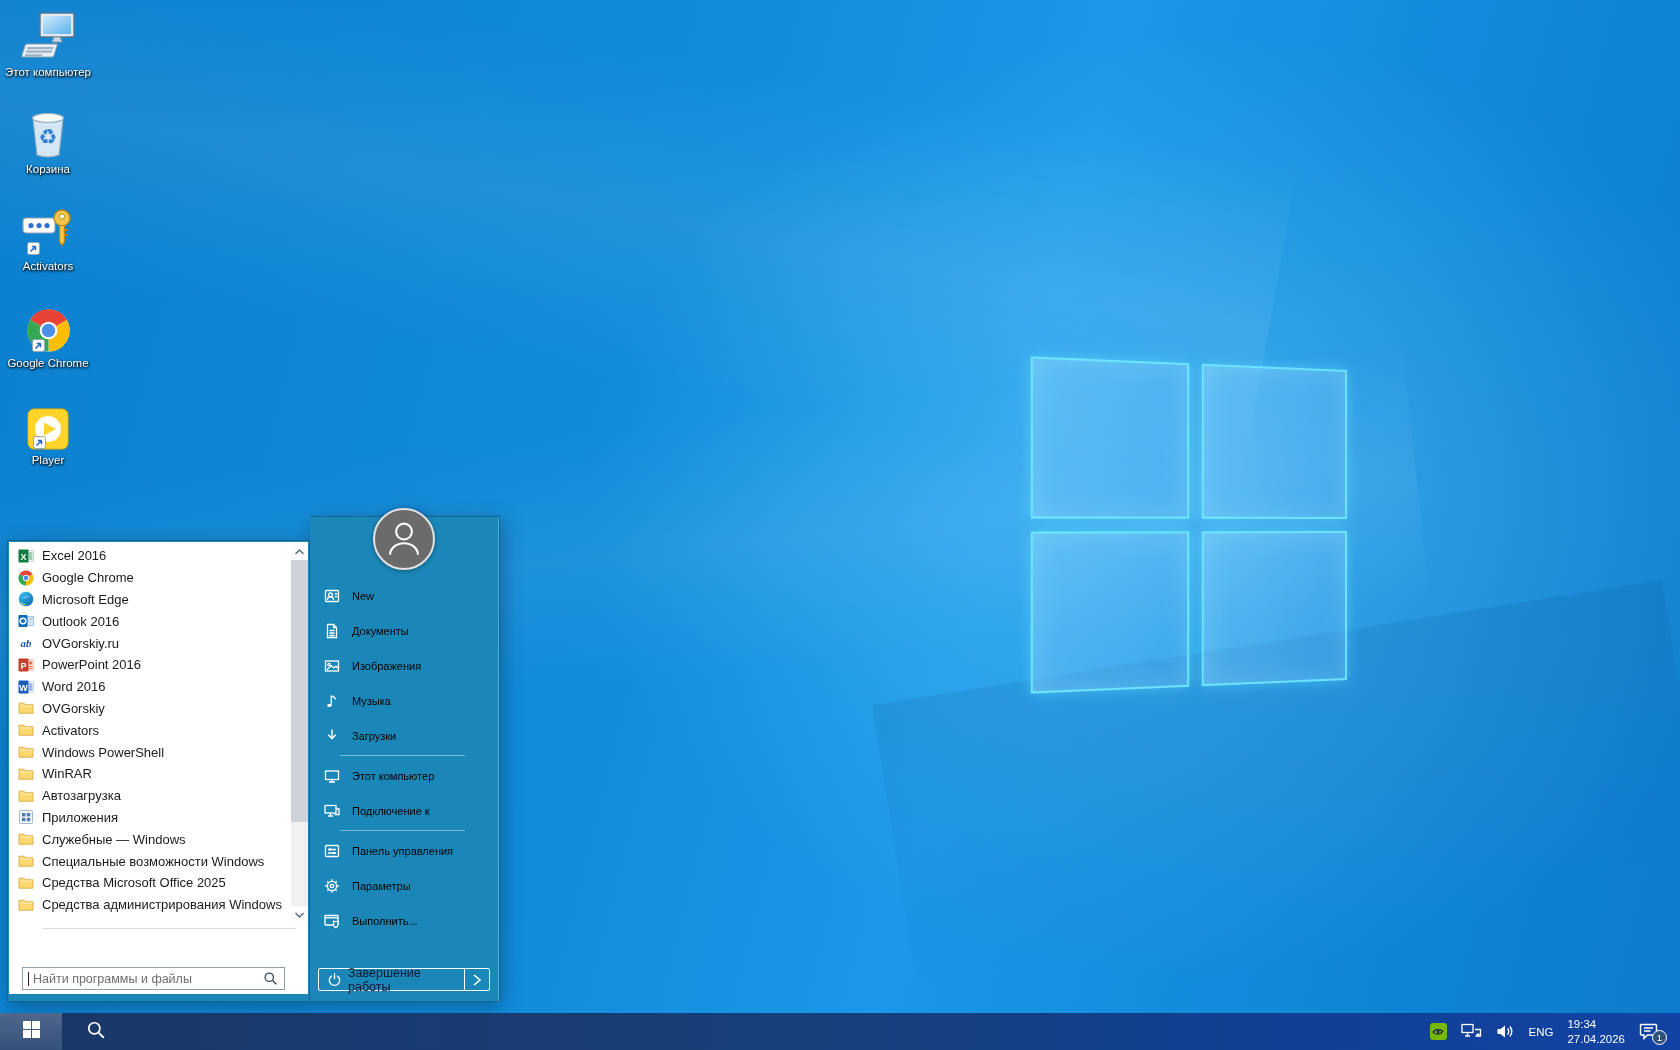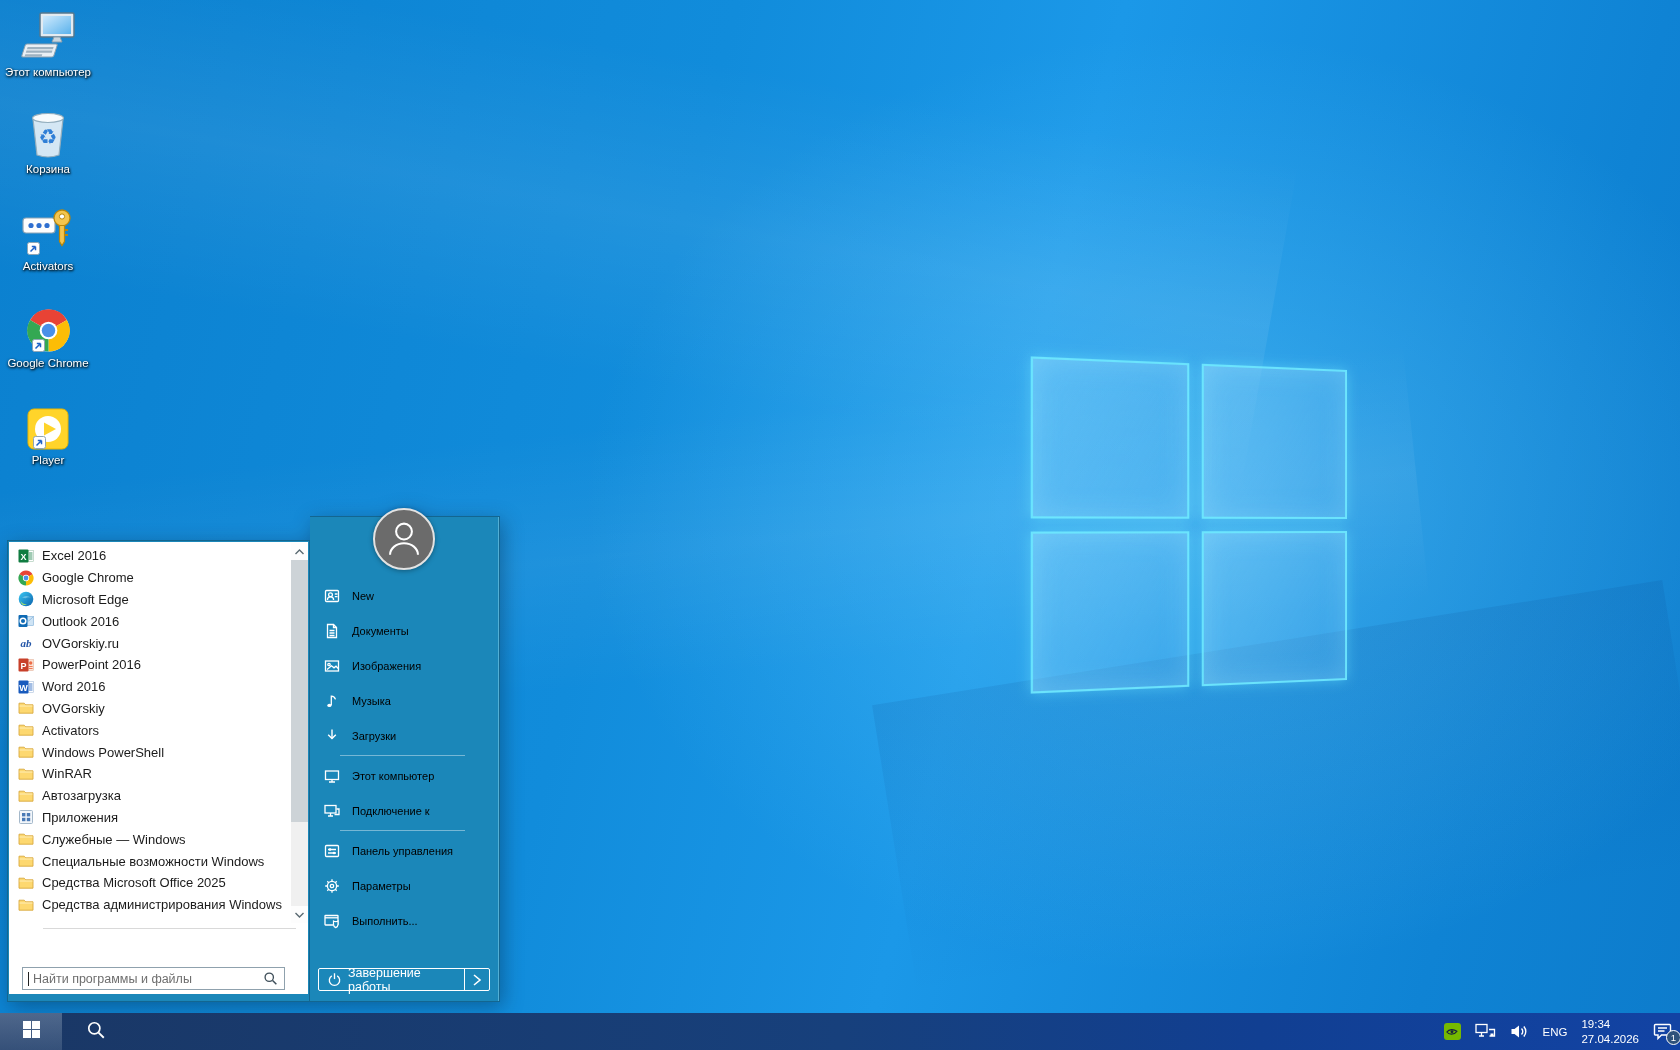--- a/index.html
+++ b/index.html
@@ -69,35 +69,35 @@
     background:#6b6b6b; border:2px solid #e3e3e3; box-shadow:0 1px 5px rgba(0,0,0,.35);
     display:flex; align-items:center; justify-content:center; }
   .r-items { position:absolute; left:0; right:0; top:61px; }
   .r-item { height:35px; display:flex; align-items:center; padding-left:12px; gap:10px;
     color:#000000; font-size:11px; white-space:nowrap; }
   .r-ico { width:20px; height:18px; flex:none; display:flex; align-items:center; justify-content:center; line-height:0; }
   .r-sep { height:5px; position:relative; }
   .r-sep::after { content:""; position:absolute; left:30px; right:34px; top:2px; height:1px;
     background:rgba(255,255,255,.40); }
   .shutdown { position:absolute; left:8px; top:451px; width:172px; height:23px;
-    border:1px solid #fff; border-radius:2px; display:flex; align-items:center; color:#ffffff; cursor:default; }
+    border:1px solid #fff; border-radius:2px; display:flex; align-items:center; color:#0f172a; cursor:default; }
   .pwr { padding:0 6px 0 8px; line-height:0; }
   .sd-label { font-size:12.5px; flex:1; }
   .sd-arrow { width:25px; align-self:stretch; border-left:1px solid #fff;
     display:flex; align-items:center; justify-content:center; line-height:0; }
 
   
   .taskbar { position:absolute; left:0; bottom:0; width:1680px; height:37px; z-index:10;
     background:linear-gradient(90deg, #1a3765 0%, #17407c 50%, #113f92 75%, #1243a4 100%);
     display:flex; align-items:center; }
   .start-btn { width:62px; height:37px; display:flex; align-items:center; justify-content:center;
     background:linear-gradient(180deg, rgba(190,205,220,.32), rgba(150,170,190,.22)); }
   .tb-search { width:68px; height:37px; display:flex; align-items:center; justify-content:center; }
   .tb-spacer { flex:1; }
-  .tray { display:flex; align-items:center; gap:14px; height:100%; }
+  .tray { display:flex; align-items:center; gap:14px; padding-right:14px; height:100%; }
   .nv { width:17px; height:17px; border-radius:3px; background:#76b900;
     display:flex; align-items:center; justify-content:center; }
   .tray-lang { color:#fff; font-size:11.5px; }
   .clock { color:#fff; font-size:11.5px; line-height:1.3; text-align:left; }
   .notif { position:relative; margin-right:8px; line-height:0; }
   .badge { position:absolute; right:-9px; bottom:-5px; width:15px; height:15px; border-radius:50%;
     background:#2f527b; border:1.5px solid #fff; color:#fff; font-size:9.5px;
     display:flex; align-items:center; justify-content:center; line-height:1; }
 </style>
 </head>

